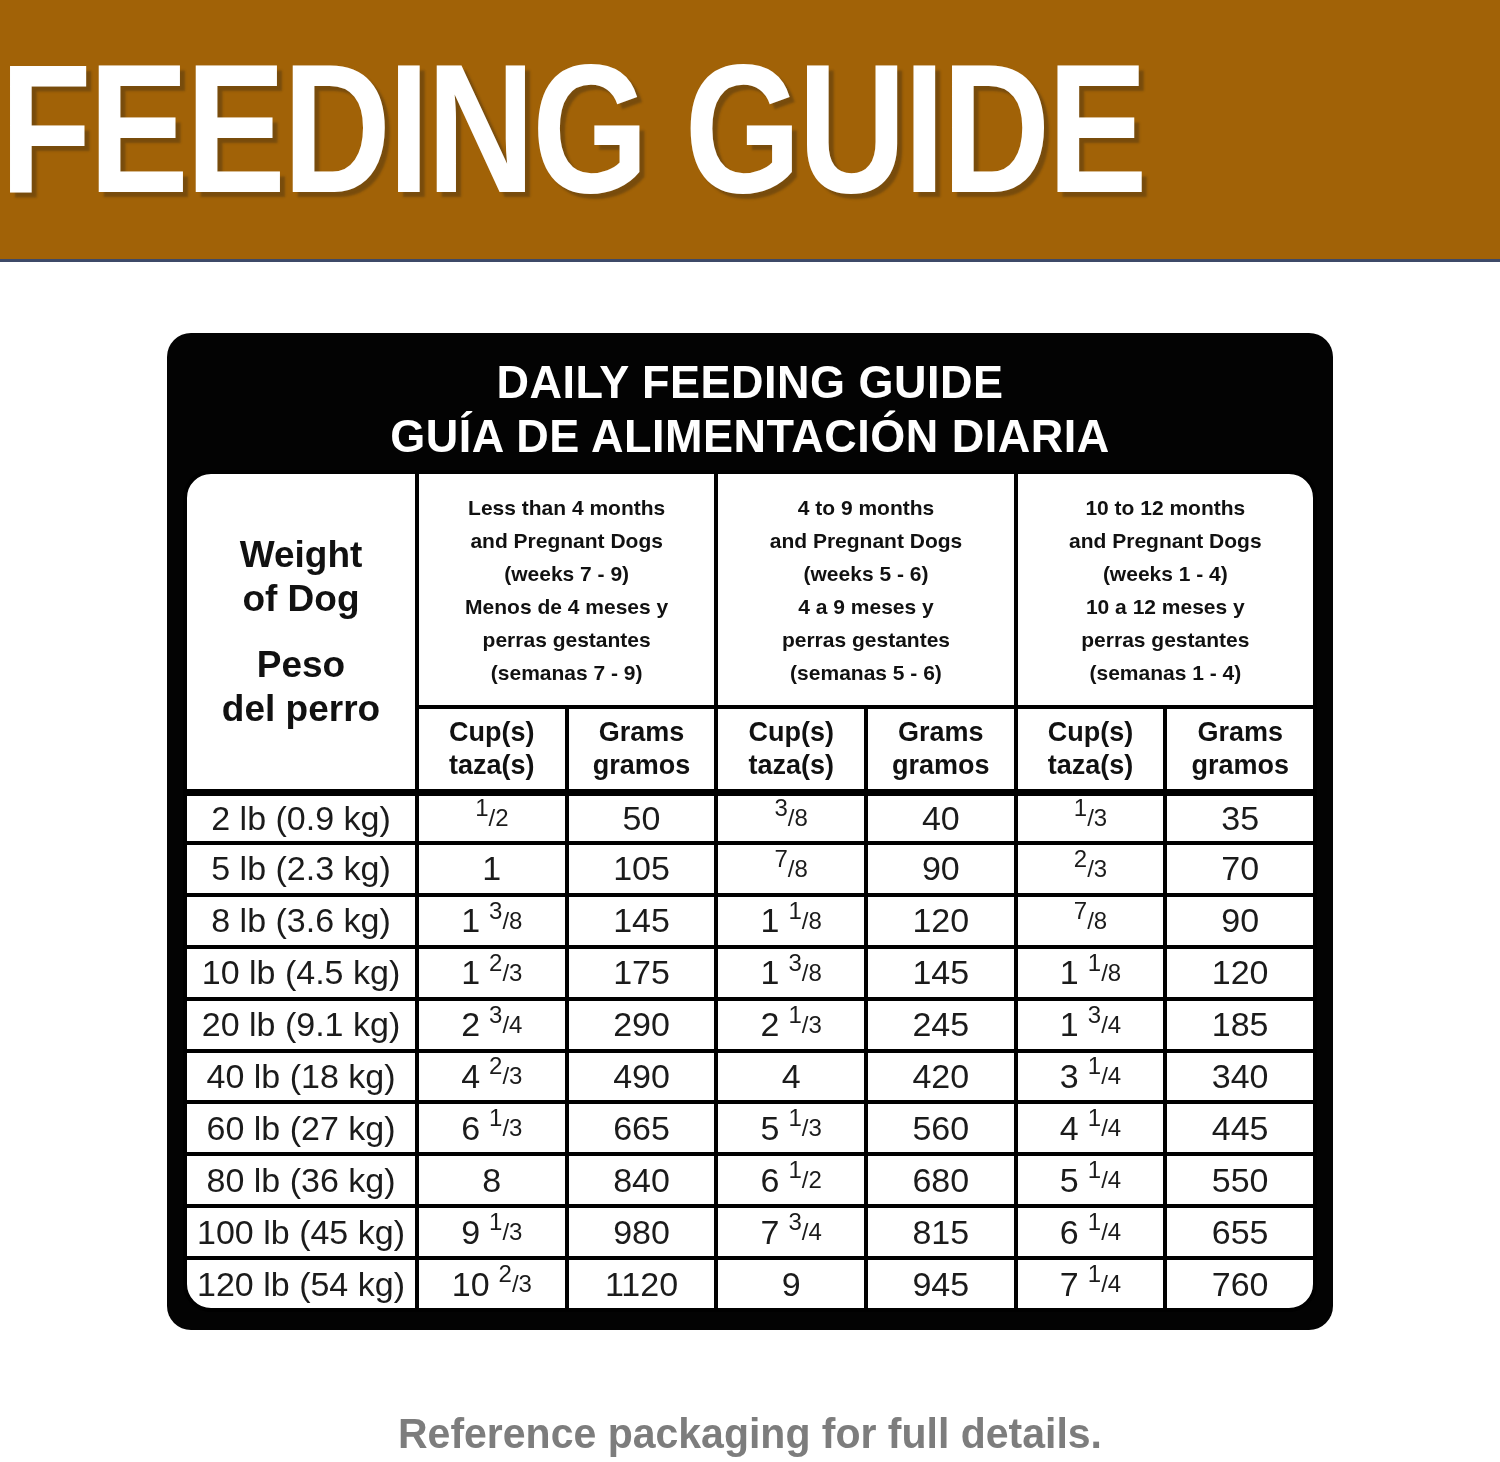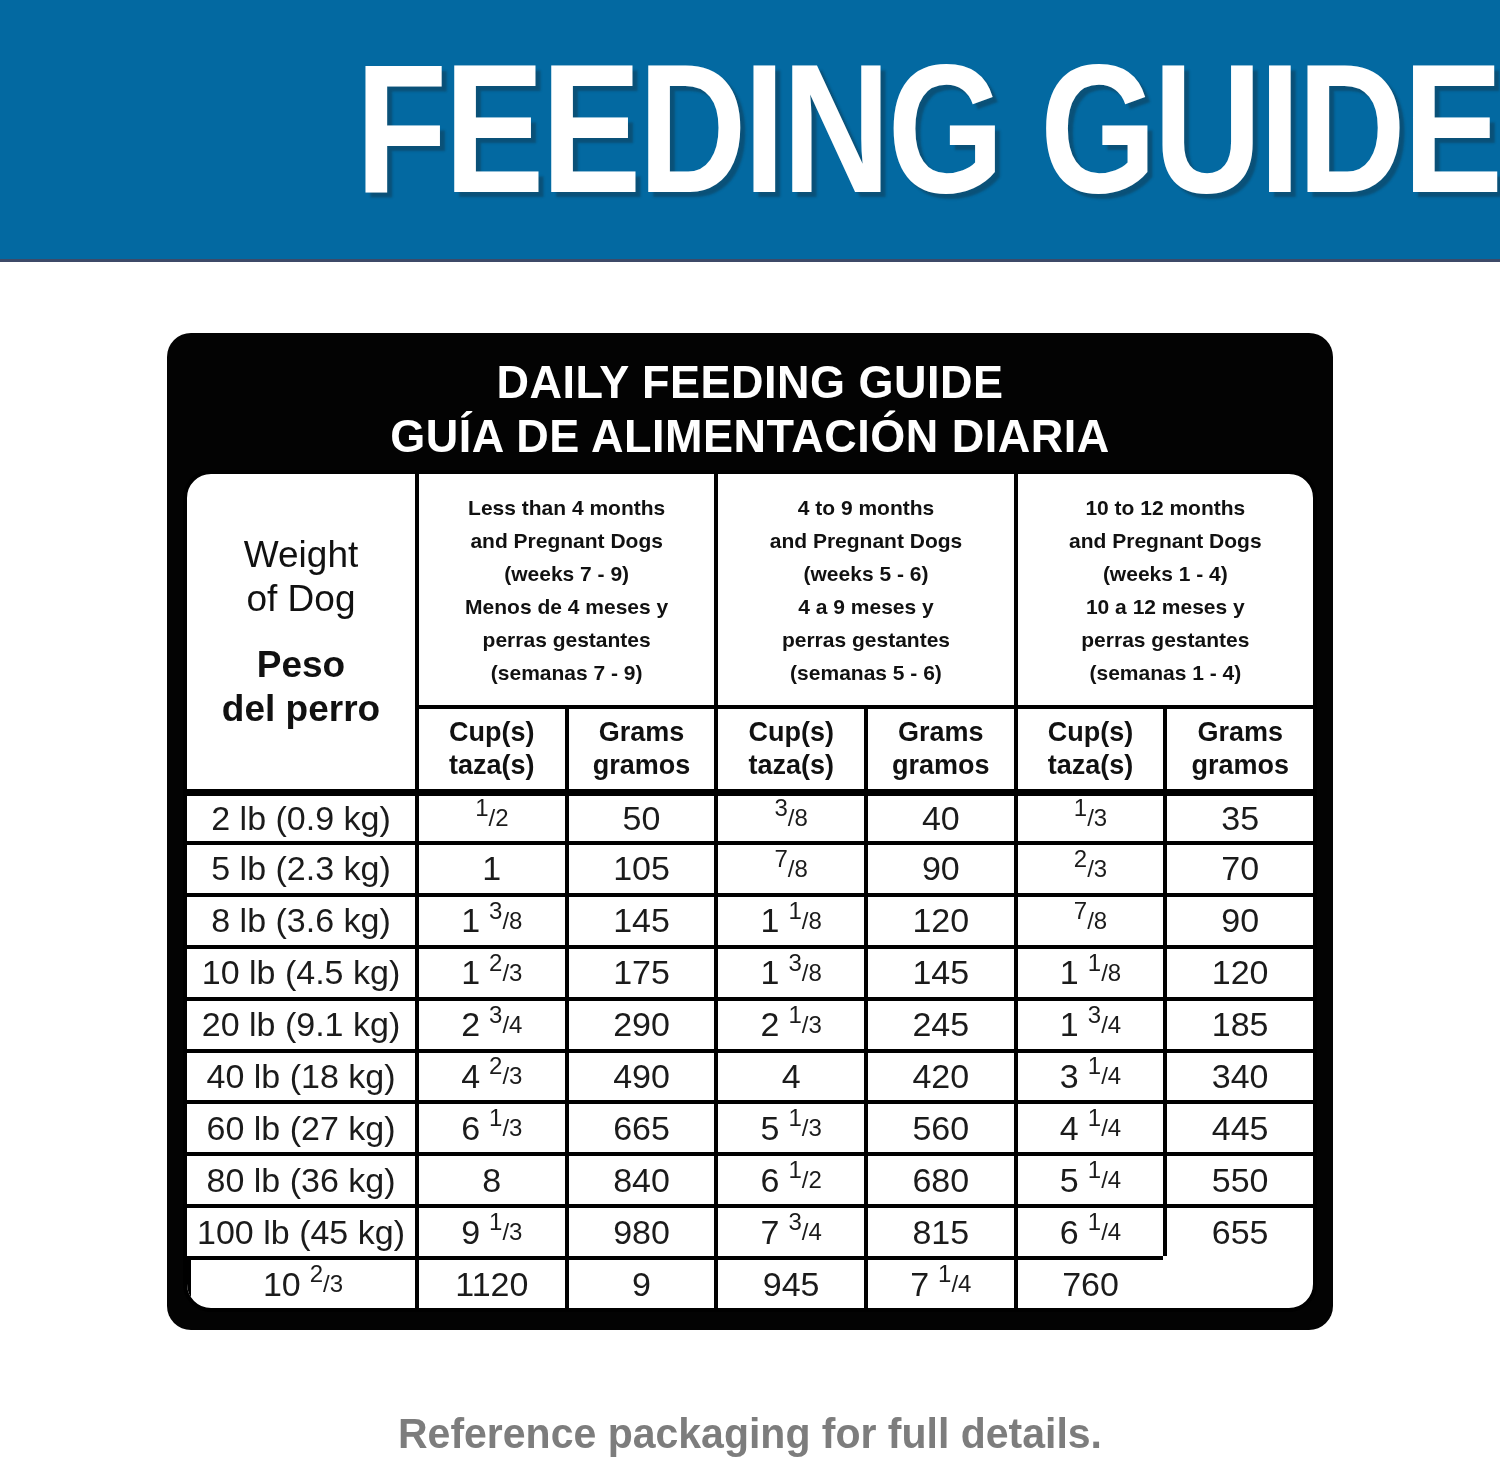--- a/index.html
+++ b/index.html
@@ -5,23 +5,23 @@
   * { box-sizing: border-box; margin: 0; padding: 0; }
   html, body {
     width: 1500px; height: 1462px;
     background: #ffffff;
     font-family: "Liberation Sans", sans-serif;
     overflow: hidden;
   }
   
   .banner {
     width: 1500px; height: 262px;
-    background: #0369a1;
+    background: #a16207;
     border-bottom: 3px solid #3d4a68;
-    display: flex; align-items: center; justify-content: flex-end;
+    display: flex; align-items: center; justify-content: flex-start;
   }
   .banner-title {
     color: #ffffff;
     font-size: 150px;
     font-weight: bold;
     letter-spacing: -3px;
     transform: scaleY(1.22);
     transform-origin: center;
     text-shadow: 5px 4px 2px rgba(25,25,25,0.30);
     white-space: nowrap;
@@ -62,21 +62,21 @@
     align-items: center; justify-content: center;
     text-align: center;
     color: #111;
   }
   .c1 { border-left: none; }
   .r1 { border-top: none; }
   .thick { border-top-width: 7px; }
   .wh { grid-row: span 2; }
   .gh { grid-column: span 2; }
   
-  .wh .en { font-weight: normal; font-size: 37px; line-height: 44px; white-space: pre-line; }
+  .wh .en { font-weight: bold; font-size: 37px; line-height: 44px; white-space: pre-line; }
   .wh .es { font-weight: bold; font-size: 37px; line-height: 44px; white-space: pre-line; margin-top: 22px; }
   .gh .en, .gh .es { font-weight: bold; font-size: 21px; line-height: 33px; white-space: pre-line; }
   .gh .es { margin-top: 0; }
   .sub { font-weight: bold; font-size: 27px; line-height: 33px; white-space: pre-line; }
   
   .dc { font-size: 34px; font-weight: 400; color: #1b1b1b; letter-spacing: 0; }
   .dc .fw { margin-right: 9px; }
   .dc .fn { font-size: 24px; position: relative; top: -10px; }
   .dc .fd { font-size: 24px; }
   
@@ -304,20 +304,21 @@
         <span class="fd">/4</span>
       </div>
     <div class="cell dc">815</div>
     <div class="cell dc" style="flex-direction: row;">
         <span class="fw">6</span>
         <span class="fn">1</span>
         <span class="fd">/4</span>
       </div>
     <div class="cell dc">655</div>
 
+    <div class="cell dc c1">120 lb (54 kg)</div>
     <div class="cell dc" style="flex-direction: row;">
         <span class="fw">10</span>
         <span class="fn">2</span>
         <span class="fd">/3</span>
       </div>
     <div class="cell dc">1120</div>
     <div class="cell dc">9</div>
     <div class="cell dc">945</div>
     <div class="cell dc" style="flex-direction: row;">
         <span class="fw">7</span>

